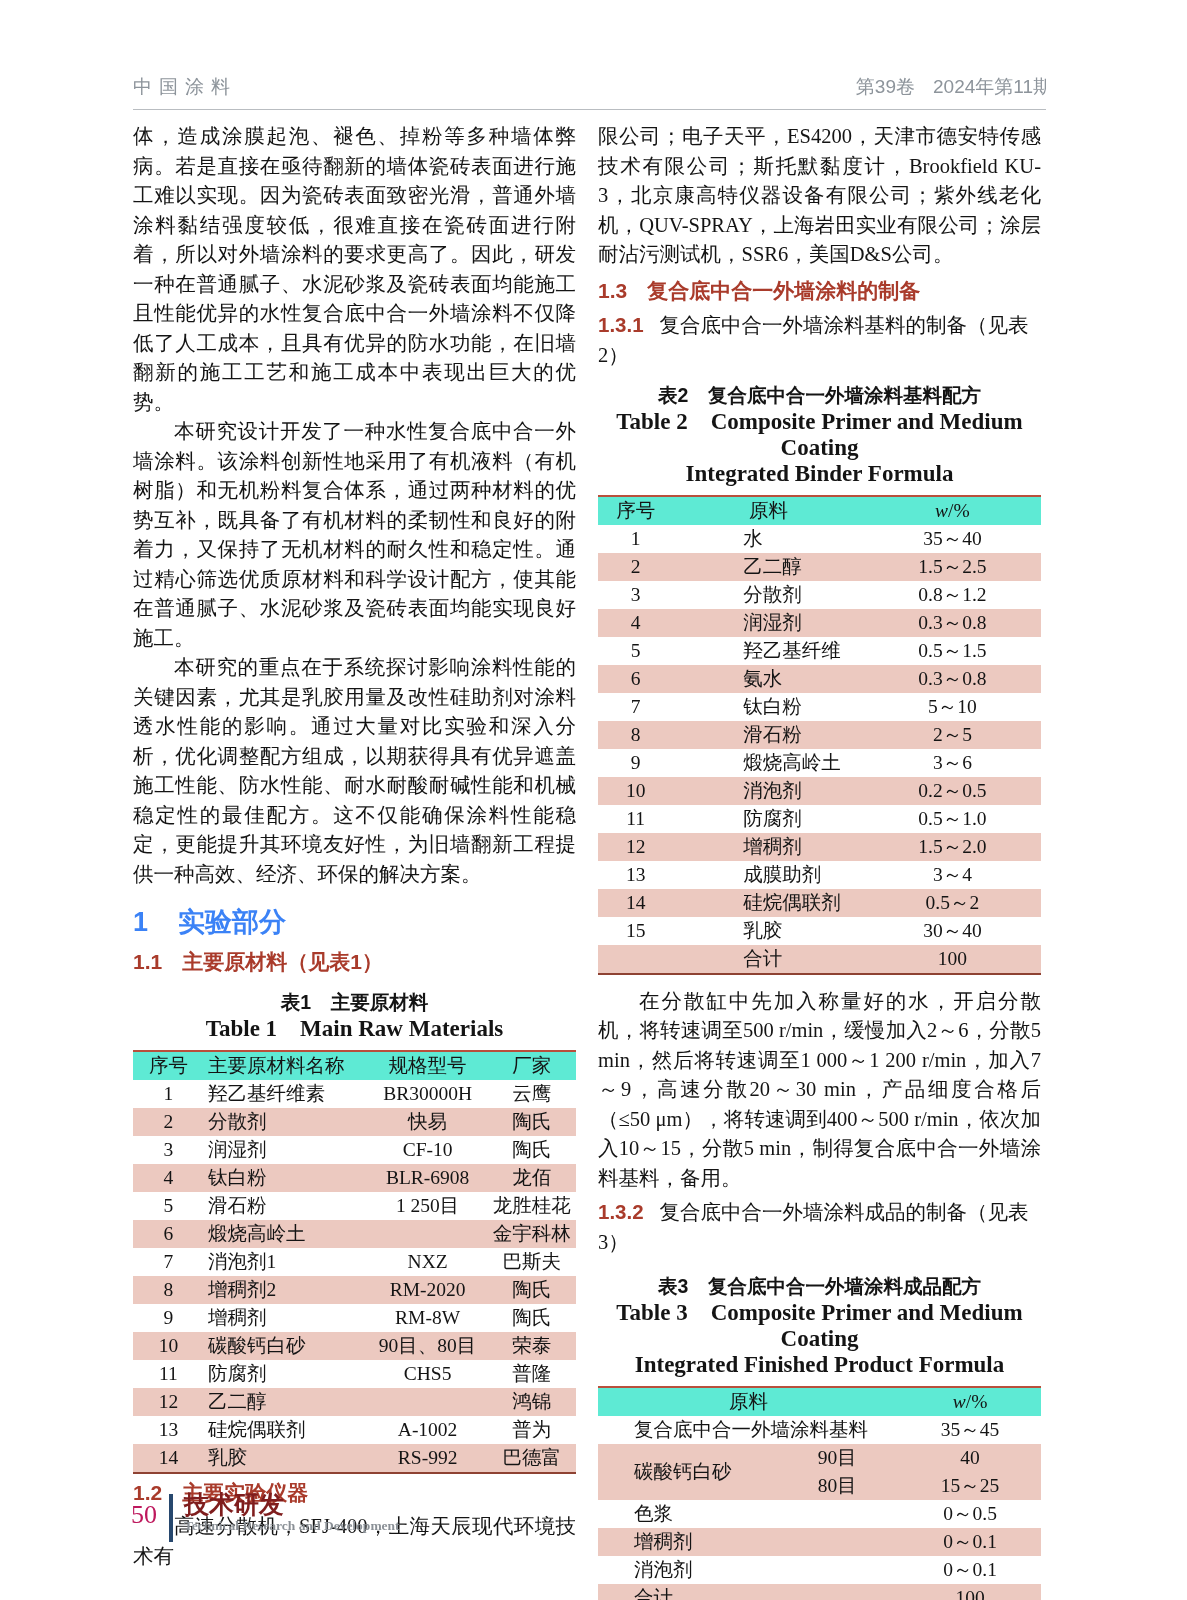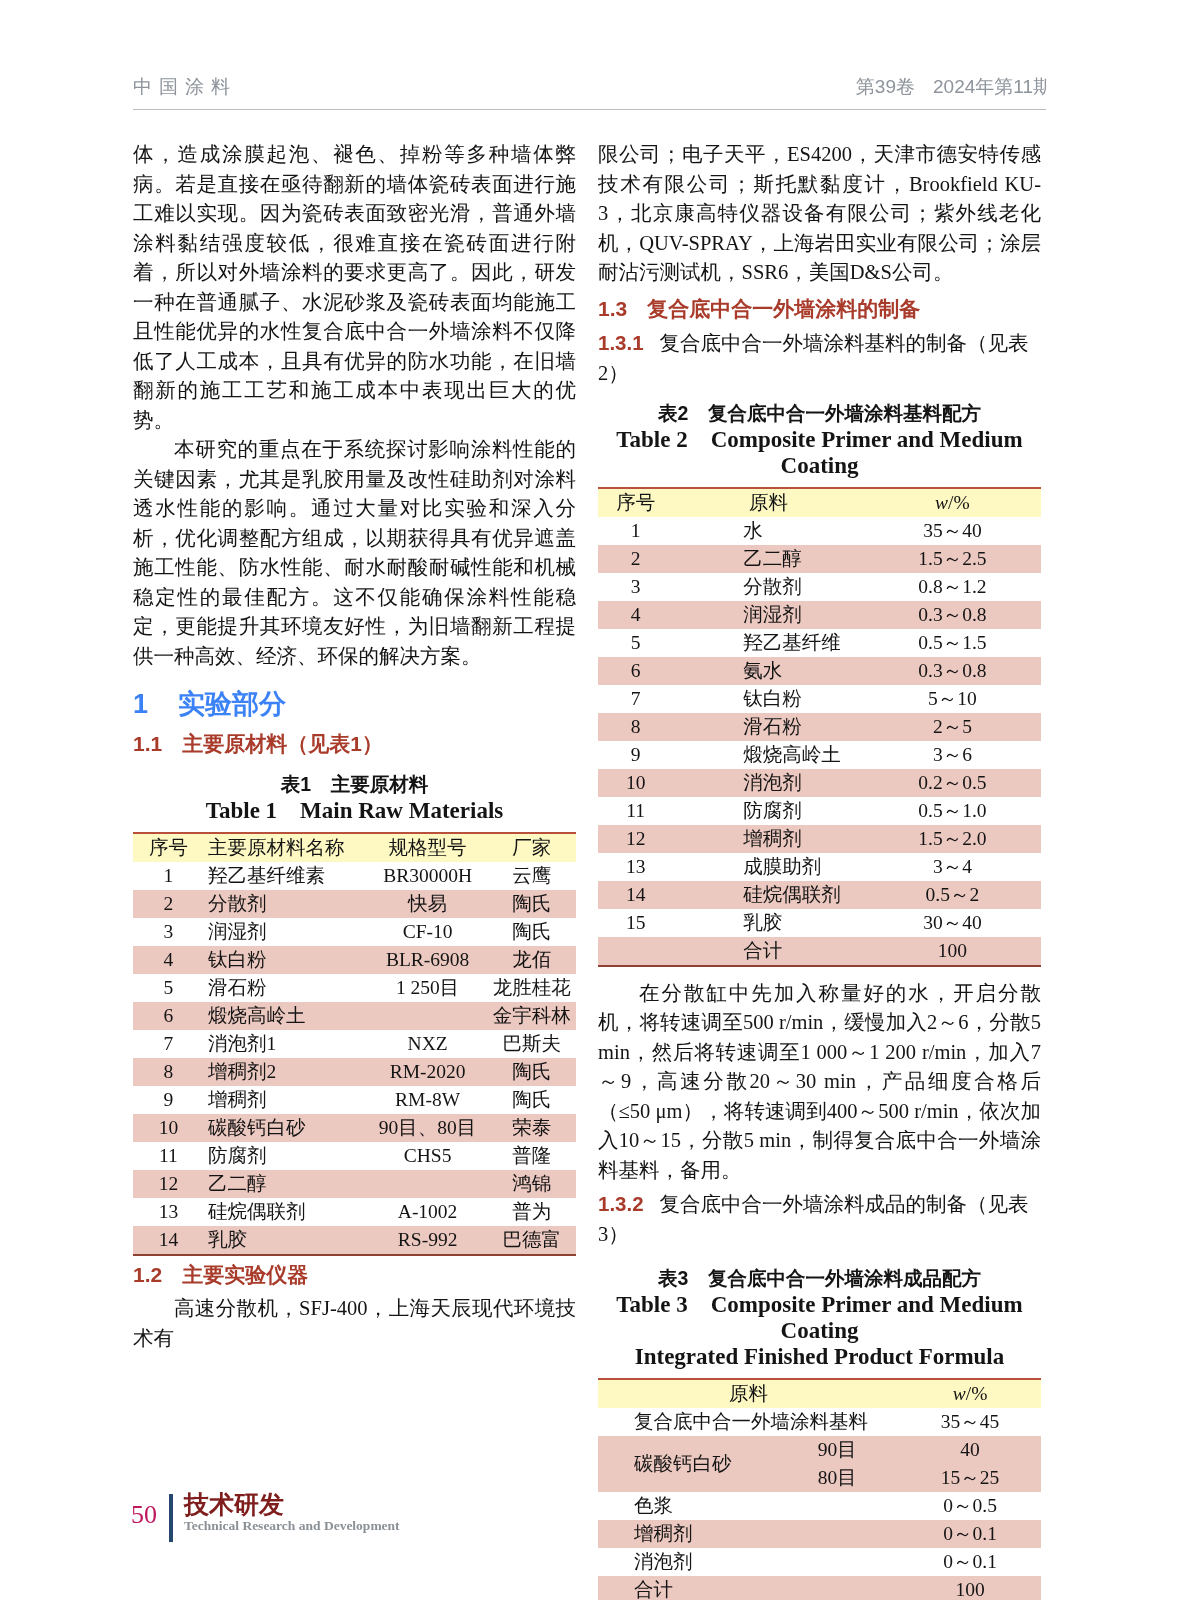--- a/index.html
+++ b/index.html
@@ -8,21 +8,21 @@
 
   
   .page-header{position:absolute;left:133px;top:74px;width:919px;display:flex;
     justify-content:space-between;align-items:flex-end;border-bottom:1.5px solid #b9bdc1;
     padding-bottom:9px;color:#8d949b;font-family:"Liberation Sans","DejaVu Sans",sans-serif;
     font-size:19px;}
   .journal-name{letter-spacing:7px;}
   .issue-info span{margin-left:18px;}
 
   
-  .col{position:absolute;top:140px;width:443px;}
+  .col{position:absolute;top:122px;width:443px;}
   .col-left{left:133px;}
   .col-right{left:598px;}
 
   .para{margin:0;font-size:20.5px;line-height:29.5px;text-align:justify;text-justify:inter-ideograph;}
   .indent{text-indent:2em;}
 
   .h-section{margin:16px 0 8px;font-family:"Liberation Sans","DejaVu Sans",sans-serif;
     font-weight:bold;font-size:27px;line-height:34px;color:#3b82f6;}
   .h-section .num{margin-right:30px;}
   .h-sub{margin:6px 0 4px;font-family:"Liberation Sans","DejaVu Sans",sans-serif;
@@ -33,21 +33,21 @@
     font-weight:bold;margin-right:16px;}
 
   
   .tbl-cap{margin-top:12px;text-align:center;font-weight:bold;}
   .cap-cn{font-family:"Liberation Sans","DejaVu Sans",sans-serif;font-size:19.5px;line-height:27px;}
   .cap-en{font-size:23px;line-height:26px;}
 
   
   table{width:100%;border-collapse:collapse;margin-top:8px;font-size:19.5px;
         border-bottom:2.5px solid #8e4233;}
-  thead tr{background:#fef9c3;border-top:2.5px solid #b8503c;border-radius:11px;}
+  thead tr{background:#5eead4;border-top:2.5px solid #b8503c;border-radius:11px;}
   th,td{font-weight:normal;height:28px;line-height:28px;padding:0 4px;text-align:center;}
   tbody tr.pink{background:#ecc9c0;}
   .c-left{text-align:left;}
   .t1-mat{padding-left:4px;}
   .t2-mat{text-align:left;padding-left:70px;}
   .t3-mat{text-align:left;padding-left:36px;}
   .w-italic{font-style:italic;}
 
   
   .page-footer{position:absolute;left:131px;top:1492px;display:flex;align-items:flex-start;}
@@ -62,20 +62,21 @@
 
 <div class="page">
 
   <div class="page-header">
     <span class="journal-name">中国涂料</span>
     <span class="issue-info"><span>第39卷</span><span>2024年第11期</span></span>
   </div>
 
   <div class="col col-left">
     <p class="para">体，造成涂膜起泡、褪色、掉粉等多种墙体弊病。若是直接在亟待翻新的墙体瓷砖表面进行施工难以实现。因为瓷砖表面致密光滑，普通外墙涂料黏结强度较低，很难直接在瓷砖面进行附着，所以对外墙涂料的要求更高了。因此，研发一种在普通腻子、水泥砂浆及瓷砖表面均能施工且性能优异的水性复合底中合一外墙涂料不仅降低了人工成本，且具有优异的防水功能，在旧墙翻新的施工工艺和施工成本中表现出巨大的优势。</p>
+    <p class="para indent">本研究设计开发了一种水性复合底中合一外墙涂料。该涂料创新性地采用了有机液料（有机树脂）和无机粉料复合体系，通过两种材料的优势互补，既具备了有机材料的柔韧性和良好的附着力，又保持了无机材料的耐久性和稳定性。通过精心筛选优质原材料和科学设计配方，使其能在普通腻子、水泥砂浆及瓷砖表面均能实现良好施工。</p>
     <p class="para indent">本研究的重点在于系统探讨影响涂料性能的关键因素，尤其是乳胶用量及改性硅助剂对涂料透水性能的影响。通过大量对比实验和深入分析，优化调整配方组成，以期获得具有优异遮盖施工性能、防水性能、耐水耐酸耐碱性能和机械稳定性的最佳配方。这不仅能确保涂料性能稳定，更能提升其环境友好性，为旧墙翻新工程提供一种高效、经济、环保的解决方案。</p>
 
     <div class="h-section">
       <span class="num">1</span><span>实验部分</span>
     </div>
     <div class="h-sub">
       <span class="num">1.1</span><span>主要原材料（见表1）</span>
     </div>
 
     <div class="tbl-cap">
@@ -197,20 +198,21 @@
     <div class="h-sub">
       <span class="num">1.3</span><span>复合底中合一外墙涂料的制备</span>
     </div>
     <div class="h-sub3">
       <span class="num">1.3.1</span><span>复合底中合一外墙涂料基料的制备（见表2）</span>
     </div>
 
     <div class="tbl-cap">
       <div class="cap-cn">表2　复合底中合一外墙涂料基料配方</div>
       <div class="cap-en">Table 2　Composite Primer and Medium Coating</div>
+      <div class="cap-en">Integrated Binder Formula</div>
     </div>
     <table>
       <colgroup>
           <col style="width:17%">
           <col style="width:43%">
           <col style="width:40%">
         </colgroup>
       <thead>
         <tr>
           <th>序号</th>

